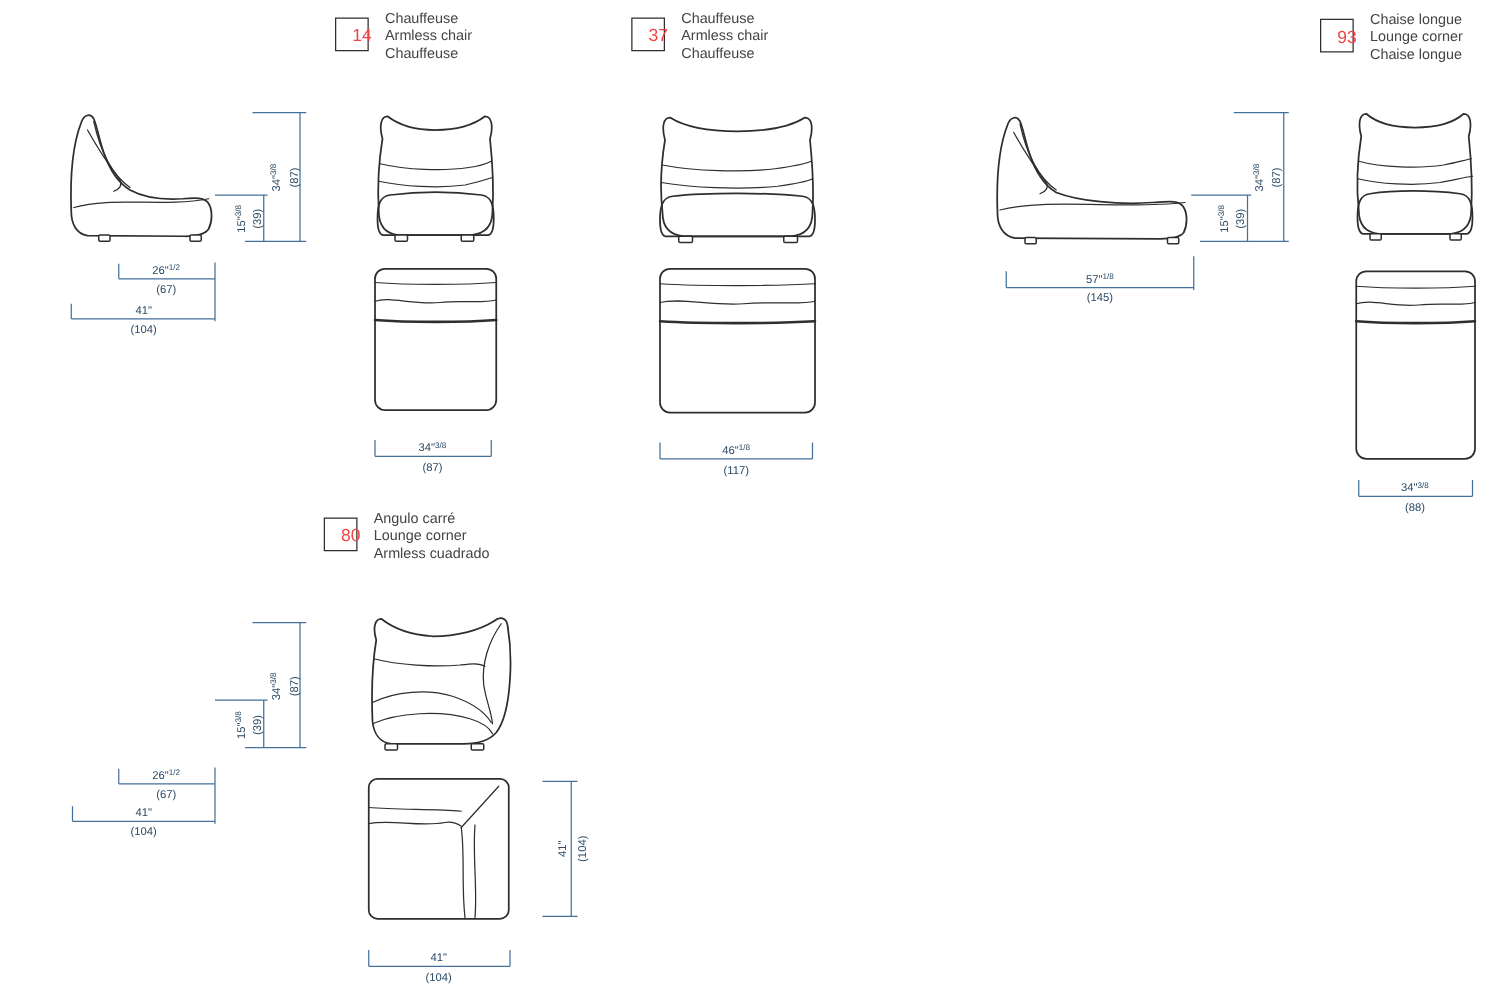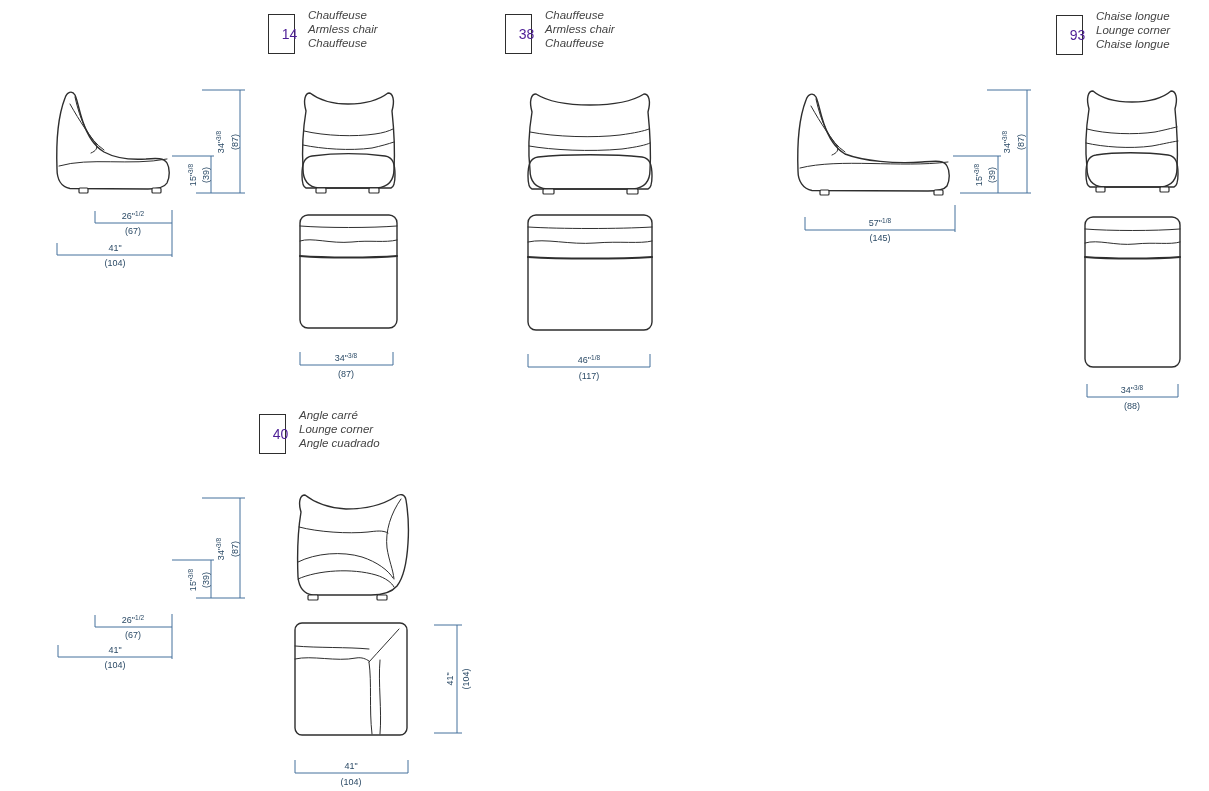--- a/index.html
+++ b/index.html
@@ -18,64 +18,64 @@
   .foot    { fill:#ffffff; stroke:#2e2e2e; stroke-width:1.2; }
 
   
   .dl { fill:none; stroke:#44719c; stroke-width:1; }
   .dt { fill:#2b4a66; font-size:9px; font-family:"Liberation Sans", sans-serif; }
   .sup { font-size:6.5px; }
 
   
   .product-label { position:absolute; display:flex; gap:13px; }
   .code-box {
-    margin-top:7px; width:27px; height:40px; border:1.6px solid #2e2e2e;
+    margin-top:7px; width:27px; height:27px; border:1.6px solid #2e2e2e;
     display:flex; align-items:center; justify-content:center;
-    font-size:14px; color:#4c1d95; background:#fff;padding-left:16px;
+    font-size:14px; color:#ef4444; background:#fff;padding-left:16px;
   }
-  .name-lines { font-size:11.5px; line-height:14px; color:#444444; padding-top:1px;font-style:italic; }
+  .name-lines { font-size:11.5px; line-height:14px; color:#444444; padding-top:1px; }
 </style>
 </head>
 <body>
 
 <div class="sheet">
 
   <div class="product-label" style="left:268px; top:7px;">
     <div class="code-box">14</div>
     <div class="name-lines">
       <div>Chauffeuse</div>
       <div>Armless chair</div>
       <div>Chauffeuse</div>
     </div>
   </div>
 
   <div class="product-label" style="left:505px; top:7px;">
-    <div class="code-box">38</div>
+    <div class="code-box">37</div>
     <div class="name-lines">
       <div>Chauffeuse</div>
       <div>Armless chair</div>
       <div>Chauffeuse</div>
     </div>
   </div>
 
   <div class="product-label" style="left:1056px; top:8px;">
     <div class="code-box">93</div>
     <div class="name-lines">
       <div>Chaise longue</div>
       <div>Lounge corner</div>
       <div>Chaise longue</div>
     </div>
   </div>
 
   <div class="product-label" style="left:259px; top:407px;">
-    <div class="code-box">40</div>
-    <div class="name-lines">
-      <div>Angle carré</div>
+    <div class="code-box">80</div>
+    <div class="name-lines">
+      <div>Angulo carré</div>
       <div>Lounge corner</div>
-      <div>Angle cuadrado</div>
+      <div>Armless cuadrado</div>
     </div>
   </div>
 
   <svg class="diagram-svg" width="1209" height="791" viewBox="0 0 1209 791">
 
     <g>
 
       <g>
         <path class="outline" d="M 148,189 L 70,188.5 C 61,187 57,179 57,169 C 56,142 58,116 65,98 C 67,92 72,90 75,95 C 78,102 79,111 83,122 C 87,134 94,146 104,152 C 115,158 130,160 146,159 C 157,158 164,158 167,163 C 170,168 170,177 167,183 C 164,188 156,189 148,189 Z"></path>
         <path class="seam" d="M 75,97 C 80,120 88,139 104,150"></path>

